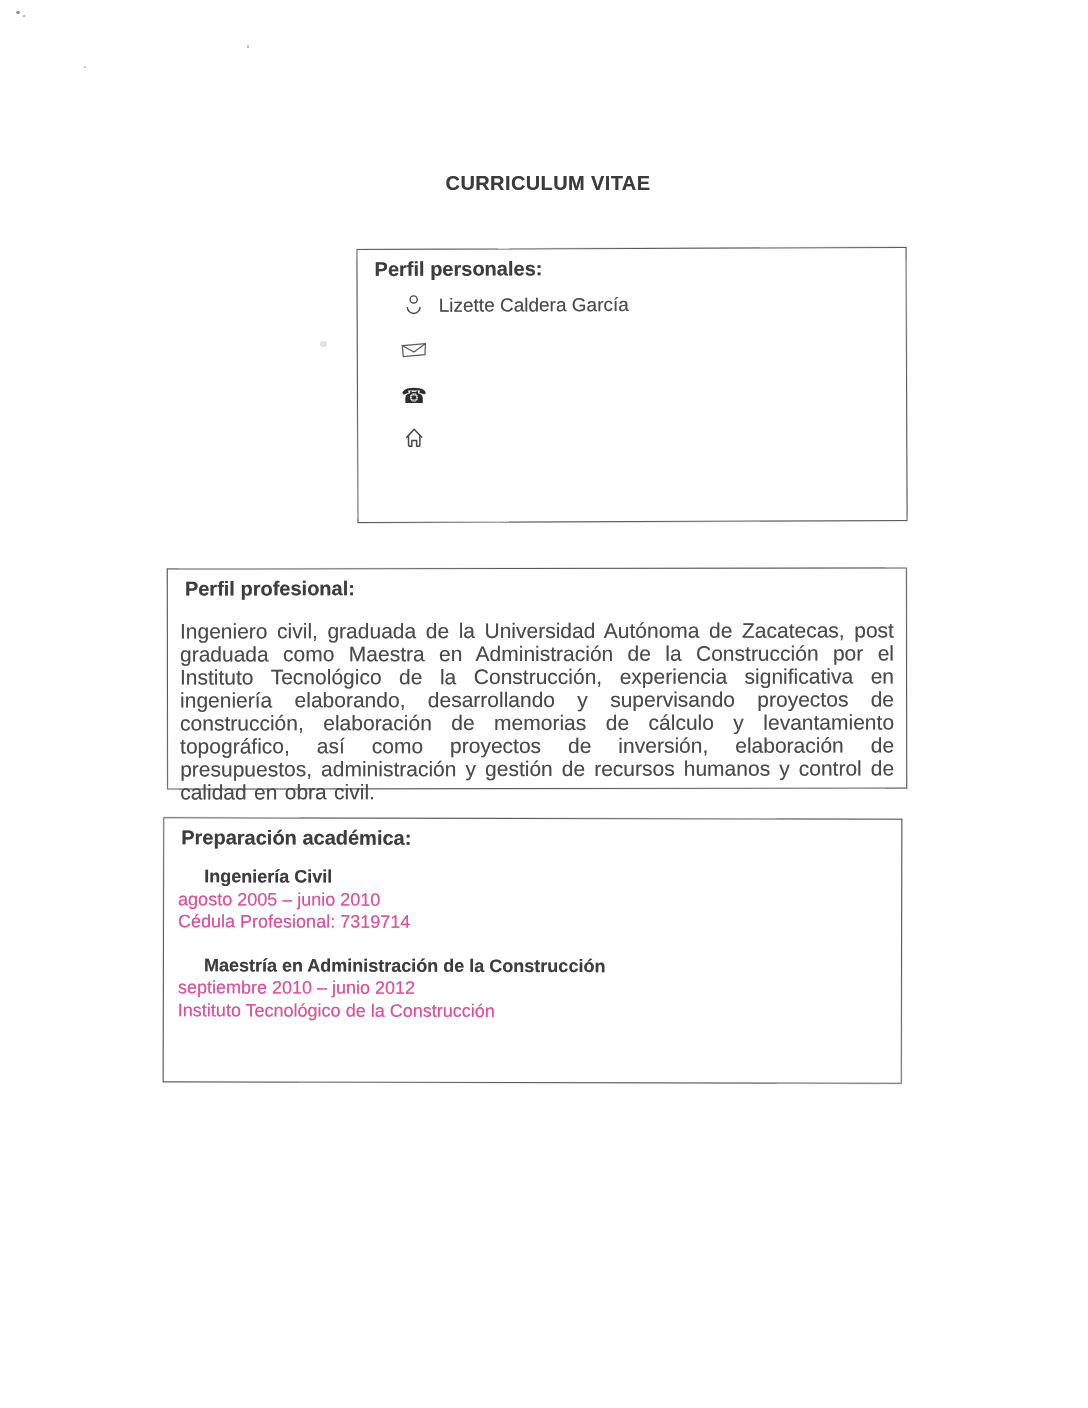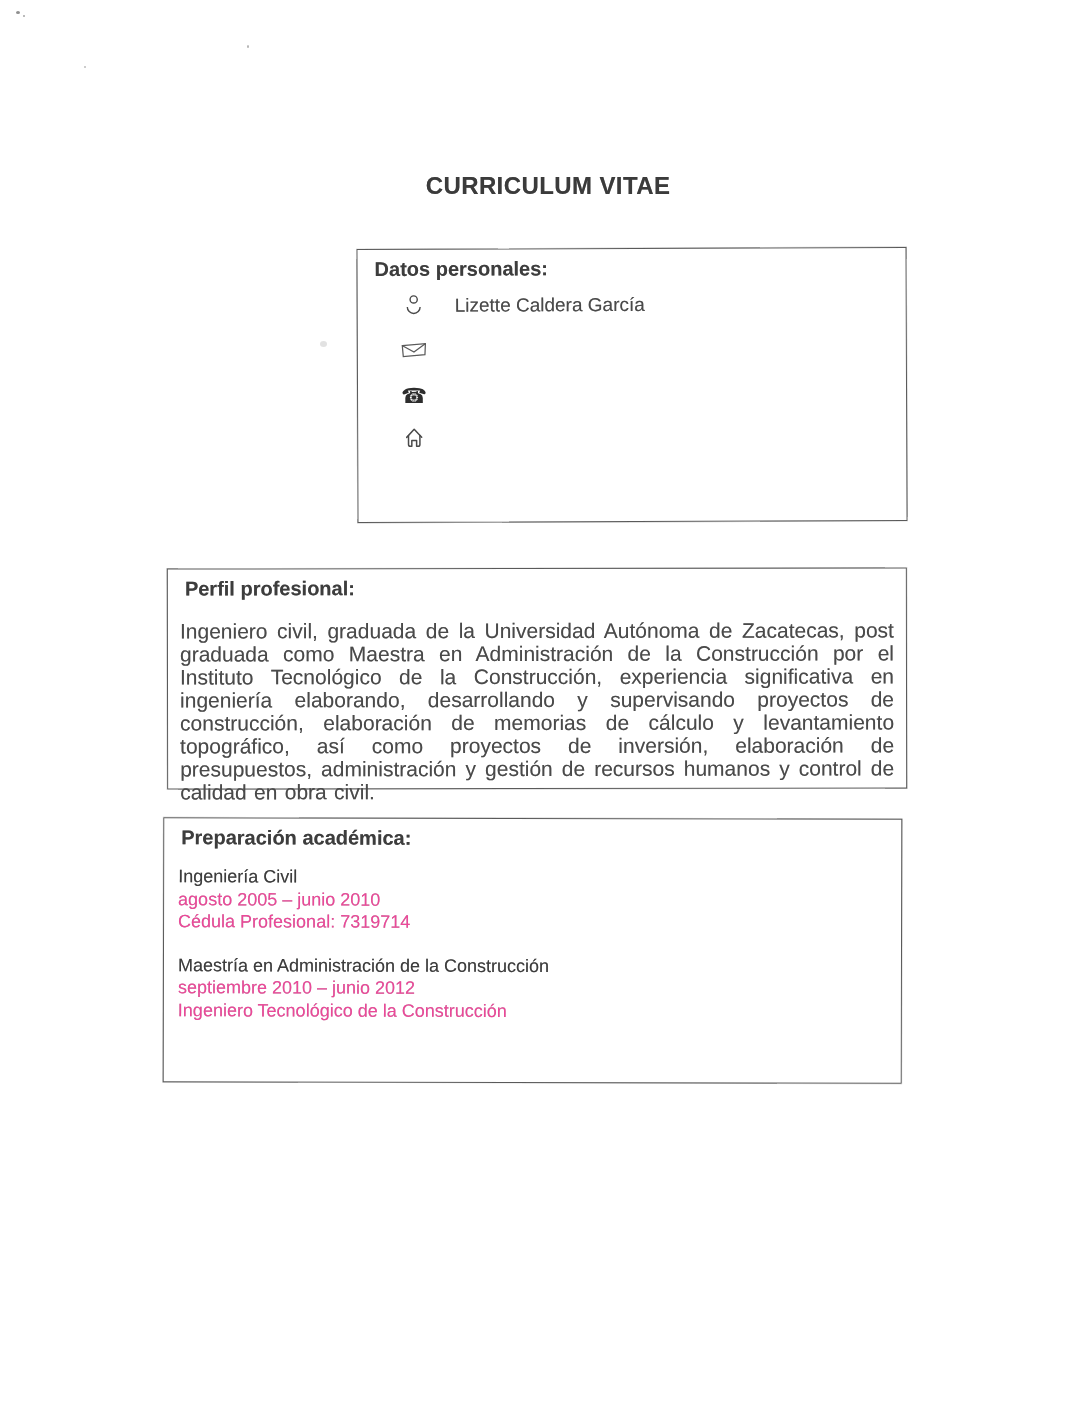--- a/index.html
+++ b/index.html
@@ -11,21 +11,21 @@
     font-family: "Liberation Sans", "DejaVu Sans", sans-serif;
     color: #444444;
     overflow: hidden;
   }
   .title {
     position: absolute;
     left: 0; right: 0;
     top: 172px;
     margin: 0;
     text-align: center;
-    font-size: 24px;
+    font-size: 20px;
     font-weight: bold;
     color: #3b3b3b;
     letter-spacing: 0.4px;
     text-shadow: 0 0 0.6px rgba(60,60,60,0.55);
     padding-left: 8px;
   }
   .box {
     position: absolute;
     border: 1px solid #5a5a5a;
     box-shadow: 0 0 0 0.4px rgba(90,90,90,0.35);
@@ -52,21 +52,21 @@
     font-size: 20px;
     font-weight: bold;
     color: #3d3d3d;
     text-shadow: 0 0 0.6px rgba(60,60,60,0.5);
   }
   .contact-row {
     position: absolute;
     left: 43px;
     display: flex;
     align-items: center;
-    gap: 28px;
+    gap: 12px;
     height: 28px;
   }
   .row-name  { top: 42px; }
   .row-mail  { top: 88px; }
   .row-phone { top: 132px; }
   .row-home  { top: 174px; }
   .contact-icon {
     width: 26px; height: 26px;
     display: inline-flex;
     align-items: center;
@@ -103,23 +103,24 @@
     left: 14px; right: 14px; top: 47px;
   }
   .edu-entry { margin-bottom: 21px; }
   .edu-line {
     font-size: 18px;
     line-height: 22.5px;
     color: #ec4899;
     text-shadow: 0 0 0.5px rgba(70,70,70,0.4);
   }
   .edu-degree {
-    font-weight: normal;
+    font-weight: bold;
     color: #3d3d3d;
     text-shadow: 0 0 0.6px rgba(60,60,60,0.5);
+    margin-left: 26px;
   }
   .speck { position: absolute; border-radius: 50%; }
   .s1 { left: 16px;  top: 11px;  width: 4px; height: 3px; background: #8f8f8f; }
   .s2 { left: 23px;  top: 15px;  width: 2px; height: 2px; background: #a5a5a5; }
   .s3 { left: 84px;  top: 66px;  width: 2px; height: 2px; background: #bdbdbd; }
   .s4 { left: 247px; top: 45px;  width: 2px; height: 3px; background: #b3b3b3; }
   .s5 { left: 320px; top: 341px; width: 7px; height: 6px; background: #e2e2e2; }
 </style>
 </head>
 <body>
@@ -128,21 +129,21 @@
 
   <span class="speck s1"></span>
   <span class="speck s2"></span>
   <span class="speck s3"></span>
   <span class="speck s4"></span>
   <span class="speck s5"></span>
 
   <h1 class="title">CURRICULUM VITAE</h1>
 
   <section class="box box-personal">
-    <div class="box-heading">Datos personales:</div>
+    <div class="box-heading">Perfil personales:</div>
 
     <div class="contact-row row-name">
       <span class="contact-icon">
         <svg width="24" height="26" viewBox="0 0 24 26" fill="none" stroke="#4a4a4a" stroke-width="1.4">
           <circle cx="12" cy="6.6" r="3.6"></circle>
           <path d="M5.6 14.2 a6.4 6.4 0 0 0 12.8 0"></path>
         </svg>
       </span>
       <span class="contact-text">Lizette Caldera García</span>
     </div>
@@ -186,19 +187,19 @@
 
       <div class="edu-entry">
         <div class="edu-line edu-degree">Ingeniería Civil</div>
         <div class="edu-line">agosto 2005 – junio 2010</div>
         <div class="edu-line">Cédula Profesional: 7319714</div>
       </div>
 
       <div class="edu-entry">
         <div class="edu-line edu-degree">Maestría en Administración de la Construcción</div>
         <div class="edu-line">septiembre 2010 – junio 2012</div>
-        <div class="edu-line">Ingeniero Tecnológico de la Construcción</div>
+        <div class="edu-line">Instituto Tecnológico de la Construcción</div>
       </div>
 
     </div>
   </section>
 
 </div>
 
 </body></html>

